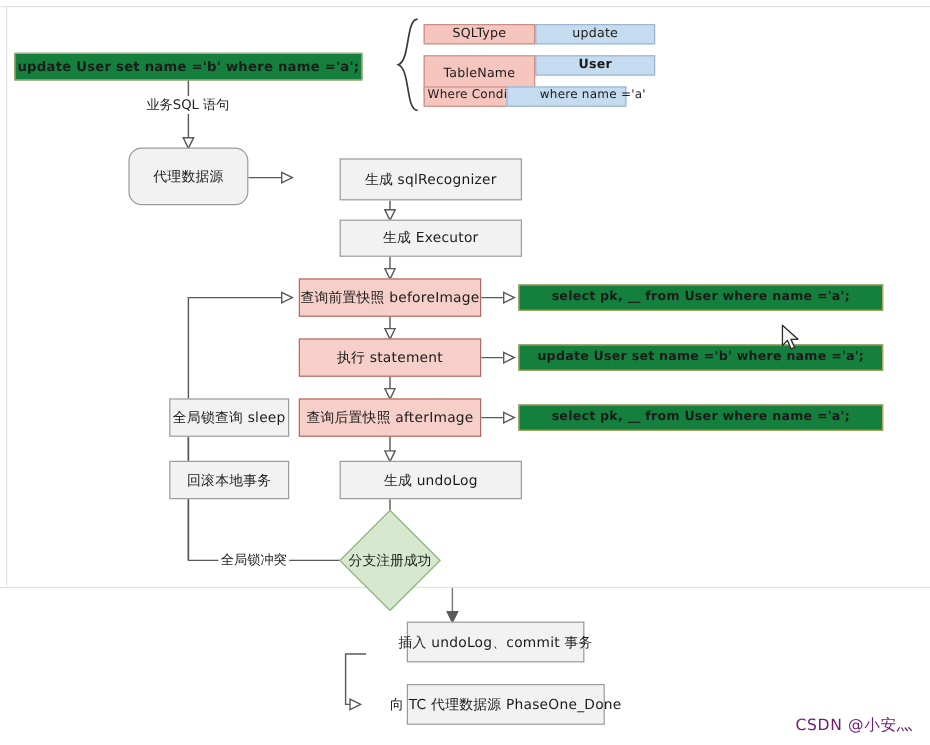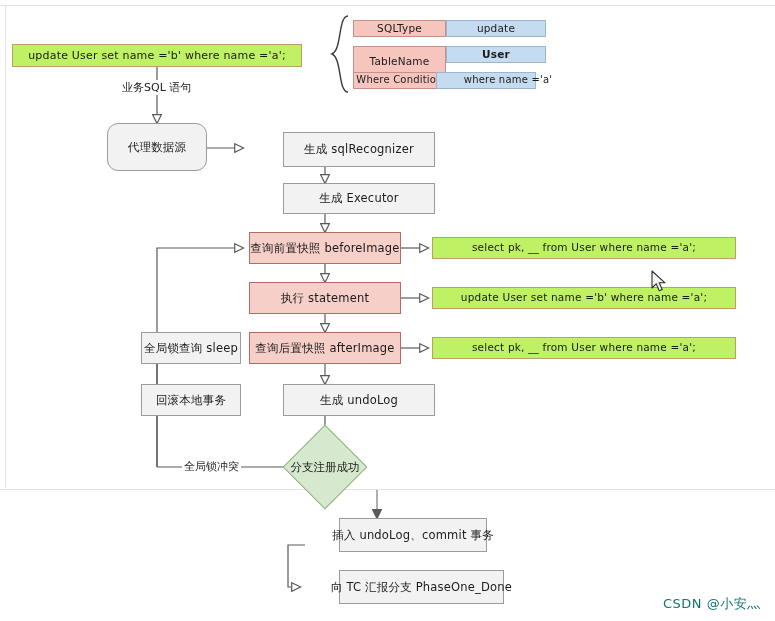--- a/index.html
+++ b/index.html
@@ -23,21 +23,21 @@
     text-align:center;
     font-size:11.5px;
     color:#1b1b1b;
     line-height:1.25;
     letter-spacing:.2px;
     white-space:nowrap;
   }
   .plain{background:#f2f2f2;border:1px solid #9b9b9b;margin-left:34px;}
   .round{background:#f2f2f2;border:1px solid #9b9b9b;border-radius:11px;}
   .pink{background:#f7cfc9;border:1px solid #b06b62;}
-  .yellow{background:#bef264;border:1px solid #b9a15f;}
+  .yellow{background:#15803d;border:1px solid #b9a15f;font-weight:bold;}
   .sql-key{background:#f6c5bd;border:1px solid #c98f86;}
   .sql-val{background:#c5dbef;border:1px solid #9ab6d2;}
 
   .diamond{
     position:absolute;
     background:#d6e8cd;
     border:1px solid #8fb37e;
     transform:rotate(45deg);
     box-sizing:border-box;
   }
@@ -52,21 +52,21 @@
     font-size:11px;
     color:#222;
     background:#fff;
     padding:0 2px;
     white-space:nowrap;
   }
 
   .watermark{
     position:absolute;
     font-size:13px;
-    color:#0f766e;
+    color:#701a75;
     white-space:nowrap;
     letter-spacing:.5px;
   }
   .cursor{position:absolute;width:18px;height:24px;}
 </style>
 </head>
 <body>
 
 <div id="canvas">
 
@@ -128,21 +128,21 @@
   </svg>
 
   <div>
     <div class="node sql-key" style="left:353px;top:20px;width:93px;height:17px;font-size:10.5px;">SQLType</div>
     <div class="node sql-val" style="left:446px;top:20px;width:100px;height:17px;font-size:10.5px;">update</div>
 
     <div class="node sql-key" style="left:353px;top:46px;width:93px;height:32px;font-size:10.5px;">TableName</div>
     <div class="node sql-val" style="left:446px;top:46px;width:100px;height:17px;font-size:10.5px;font-weight:bold;">User</div>
 
     <div class="node sql-key" style="left:353px;top:72px;width:93px;height:17px;font-size:10px;">Where Condition</div>
-    <div class="node sql-val" style="left:436px;top:72px;width:100px;height:17px;font-size:10px;padding-left:44px;">where name ='a'</div>
+    <div class="node sql-val" style="left:422px;top:72px;width:100px;height:17px;font-size:10px;padding-left:44px;">where name ='a'</div>
   </div>
 
   <div class="edge-label" style="left:120px;top:80px;">业务SQL 语句</div>
   <div class="edge-label" style="left:182px;top:459px;">全局锁冲突</div>
 
   <div class="node round" style="left:107px;top:123px;width:100px;height:48px;">代理数据源</div>
 
   <div class="node plain" style="left:249px;top:132px;width:152px;height:35px;">生成 sqlRecognizer</div>
 
   <div class="node plain" style="left:249px;top:183px;width:152px;height:31px;">生成 Executor</div>
@@ -157,21 +157,21 @@
 
   <div class="node plain" style="left:107px;top:332px;width:100px;height:32px;">全局锁查询 sleep</div>
 
   <div class="node plain" style="left:107px;top:384px;width:100px;height:32px;">回滚本地事务</div>
 
   <div class="diamond" style="left:295px;top:437px;width:60px;height:60px;"></div>
   <div class="diamond-label" style="left:282px;top:457px;width:86px;height:20px;">分支注册成功</div>
 
   <div class="node plain" style="left:305px;top:518px;width:148px;height:34px;">插入 undoLog、commit 事务</div>
 
-  <div class="node plain" style="left:305px;top:570px;width:165px;height:34px;">向 TC 汇报分支 PhaseOne_Done</div>
+  <div class="node plain" style="left:305px;top:570px;width:165px;height:34px;">向 TC 代理数据源 PhaseOne_Done</div>
 
   <div class="node yellow" style="left:432px;top:237px;width:304px;height:22px;font-size:10.5px;">select pk, __ from User where name ='a';</div>
 
   <div class="node yellow" style="left:432px;top:287px;width:304px;height:22px;font-size:10.5px;">update User set name ='b' where name ='a';</div>
 
   <div class="node yellow" style="left:432px;top:337px;width:304px;height:22px;font-size:10.5px;">select pk, __ from User where name ='a';</div>
 
   <div class="watermark" style="left:663px;top:595px;">CSDN @小安灬</div>
 
   <svg class="cursor" style="left:651px;top:270px;" viewBox="0 0 18 24">

